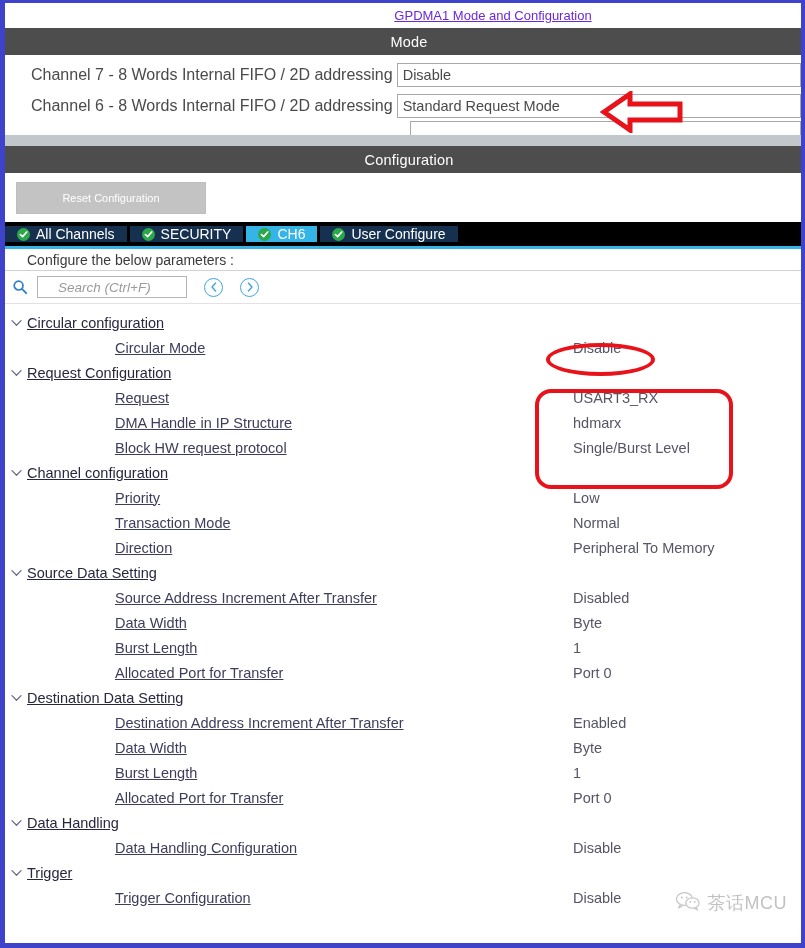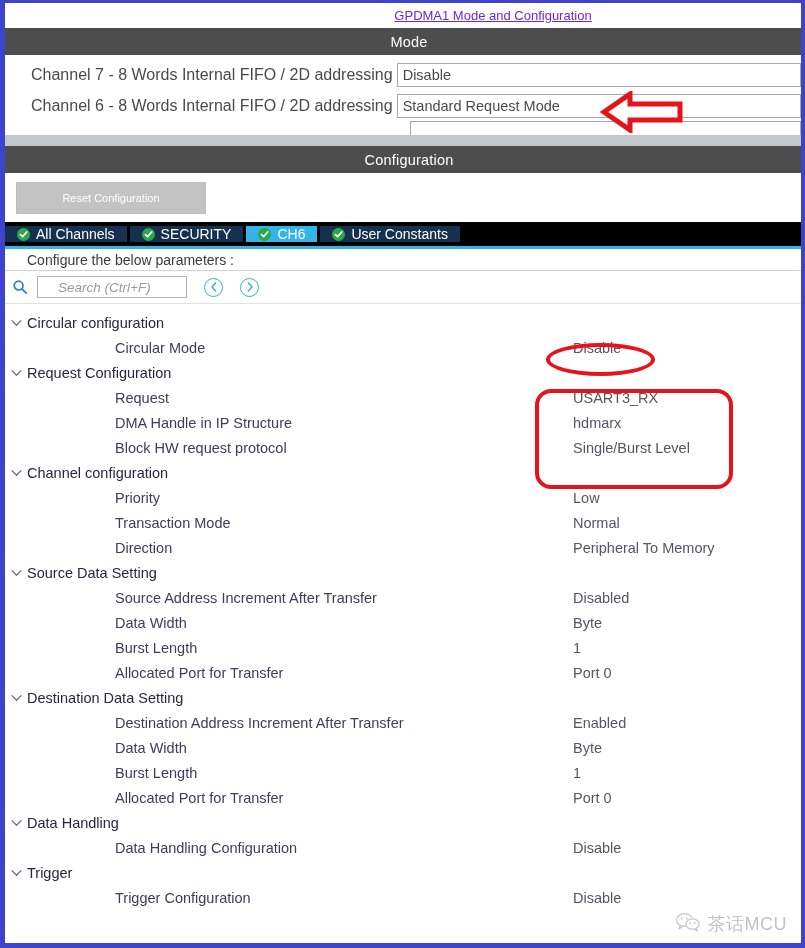--- a/index.html
+++ b/index.html
@@ -198,20 +198,21 @@
   .trow.group { color: #2f2f2f; font-weight: normal; }
   .twist {
     width: 22px;
     flex: 0 0 auto;
     display: flex; align-items: center; justify-content: center;
     color: #6b6b8f;
   }
   .tname {
     color: #3d3d5c;
     white-space: nowrap;
+    text-decoration: underline;
   }
   .trow.group .tname { color: #27273f; }
   .trow.child .tname { padding-left: 88px; color:#3d3d5c; }
   .tval {
     position: absolute;
     left: 568px;
     color: #555566;
     font-size: 14.5px;
     white-space: nowrap;
   }
@@ -227,21 +228,21 @@
     border-radius: 16px;
   }
 
   
   .arrow-ann { position: absolute; }
 
   
   .watermark {
     position: absolute;
     right: 14px;
-    bottom: 7px;
+    bottom: 28px;
     display: flex;
     align-items: center;
     gap: 7px;
     opacity: .55;
   }
   .watermark .wtext {
     font-size: 18px;
     color: #8f8f96;
     letter-spacing: .5px;
   }
@@ -323,21 +324,21 @@
       </span>
       <span>CH6</span>
     </div>
 
     <div class="tab">
       <span class="chk">
         <svg width="9" height="9" viewBox="0 0 10 10">
             <path d="M1.5 5 L4 7.4 L8.6 2.2" stroke="#ffffff" stroke-width="1.8" fill="none" stroke-linecap="round" stroke-linejoin="round"></path>
           </svg>
       </span>
-      <span>User Constants</span>
+      <span>User Configure</span>
     </div>
 
   </div>
 
   <div class="hint-bar">
     <span>Configure the below parameters :</span>
   </div>
 
   <div class="searchbar">
     <span class="search-icon">

